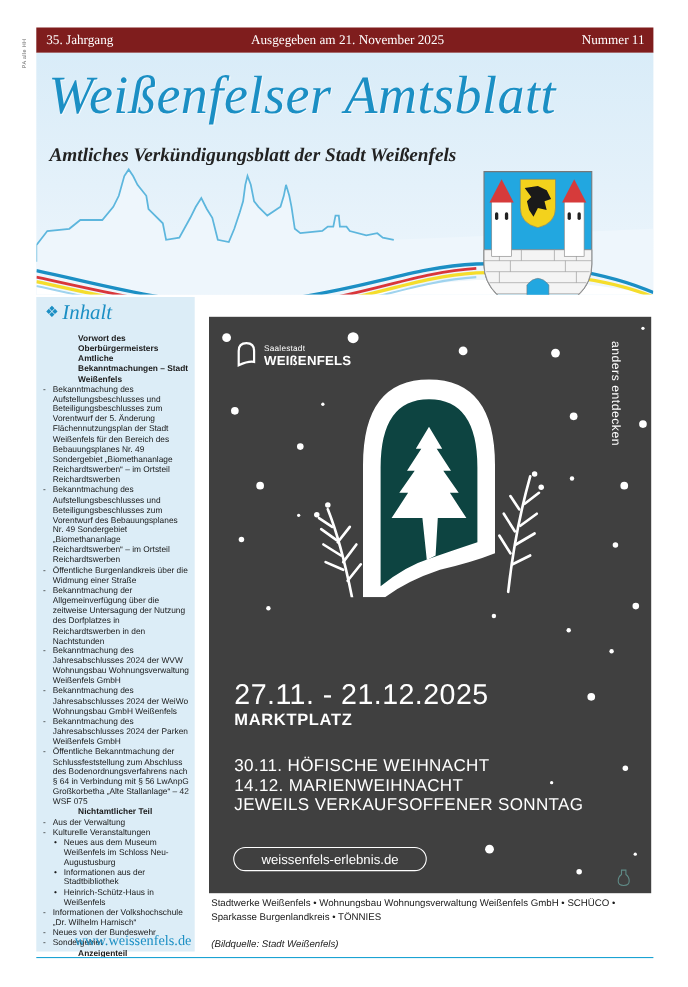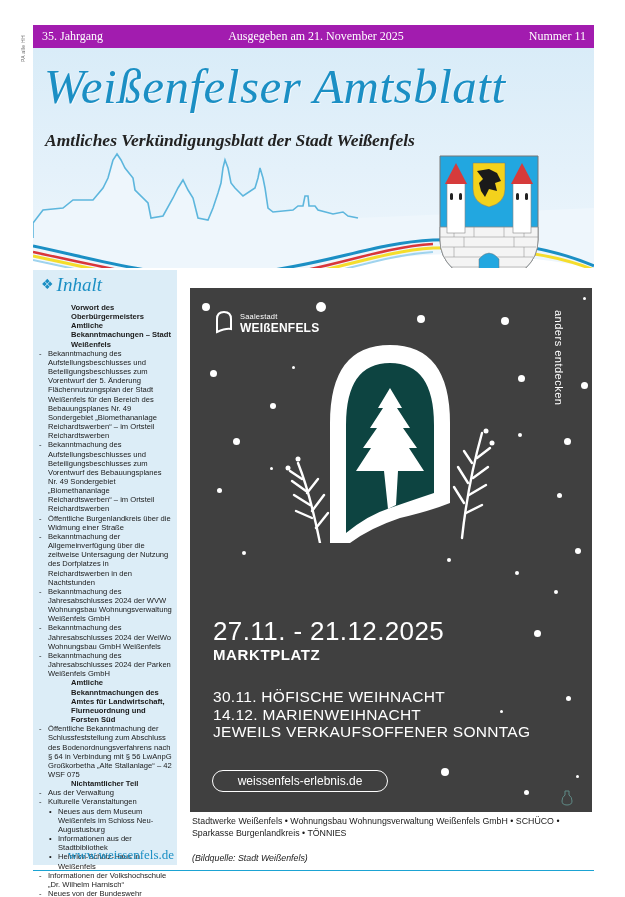--- a/index.html
+++ b/index.html
@@ -2,21 +2,21 @@
 <html><head>
 <meta charset="utf-8">
 <style>
   html, body { margin:0; padding:0; background:#ffffff; }
   body { width:625px; height:897px; position:relative; overflow:hidden; font-family:"Liberation Sans", sans-serif; }
 
   .side-mark { position:absolute; left:20px; top:26px; width:8px; height:36px; writing-mode:vertical-rl; transform:rotate(180deg); font-size:5px; color:#666; font-family:"Liberation Sans", sans-serif; letter-spacing:0.3px; }
 
   .page { position:absolute; left:33px; top:25px; width:561px; }
 
-  .topbar { height:23px; background:#a21caf; color:#fff; font-family:"Liberation Serif", serif; font-size:12px; display:flex; align-items:center; justify-content:space-between; padding:0 8px 0 9px; box-sizing:border-box; }
+  .topbar { height:23px; background:#7f1d1d; color:#fff; font-family:"Liberation Serif", serif; font-size:12px; display:flex; align-items:center; justify-content:space-between; padding:0 8px 0 9px; box-sizing:border-box; }
 
   .masthead { position:relative; height:220px; background:linear-gradient(180deg,#d9ecf8 0%, #e4f1fa 55%, #eef6fc 100%); overflow:hidden; }
   .masthead-title { position:absolute; left:11px; top:10px; font-family:"Liberation Serif", serif; font-style:italic; font-size:49px; color:#1b8fc4; letter-spacing:0.5px; white-space:nowrap; text-shadow:1px 1px 0 rgba(255,255,255,0.6); }
   .masthead-sub { position:absolute; left:12px; top:82px; font-family:"Liberation Serif", serif; font-style:italic; font-weight:bold; font-size:17.5px; color:#222; white-space:nowrap; }
   .skyline { position:absolute; left:0; top:100px; width:561px; height:120px; }
   .coat { position:absolute; left:406px; top:107px; width:100px; height:132px; }
 
   .sidebar { position:absolute; left:33px; top:270px; width:144px; height:595px; background:#dcedf7; box-sizing:border-box; padding:2px 5px 0 5px; }
   .inhalt { font-family:"Liberation Serif", serif; font-style:italic; font-size:19px; color:#1b8fc4; margin:2px 0 7px 3px; }
   .inhalt .diamond { font-style:normal; font-size:14px; margin-right:3px; vertical-align:2px; }
@@ -107,21 +107,20 @@
   <div class="toc">
     <div class="h">Vorwort des Oberbürgermeisters</div>
     <div class="h">Amtliche Bekanntmachungen – Stadt Weißenfels</div>
     <div class="d">Bekanntmachung des Aufstellungsbeschlusses und Beteiligungsbeschlusses zum Vorentwurf der 5. Änderung Flächennutzungsplan der Stadt Weißenfels für den Bereich des Bebauungsplanes Nr. 49 Sondergebiet „Biomethananlage Reichardtswerben“ – im Ortsteil Reichardtswerben</div>
     <div class="d">Bekanntmachung des Aufstellungsbeschlusses und Beteiligungsbeschlusses zum Vorentwurf des Bebauungsplanes Nr. 49 Sondergebiet „Biomethananlage Reichardtswerben“ – im Ortsteil Reichardtswerben</div>
     <div class="d">Öffentliche Burgenlandkreis über die Widmung einer Straße</div>
     <div class="d">Bekanntmachung der Allgemeinverfügung über die zeitweise Untersagung der Nutzung des Dorfplatzes in Reichardtswerben in den Nachtstunden</div>
     <div class="d">Bekanntmachung des Jahresabschlusses 2024 der WVW Wohnungsbau Wohnungsverwaltung Weißenfels GmbH</div>
     <div class="d">Bekanntmachung des Jahresabschlusses 2024 der WeiWo Wohnungsbau GmbH Weißenfels</div>
     <div class="d">Bekanntmachung des Jahresabschlusses 2024 der Parken Weißenfels GmbH</div>
-    <div class="h">Amtliche Bekanntmachungen des Amtes für Landwirtschaft, Flurneuordnung und Forsten Süd</div>
     <div class="d">Öffentliche Bekanntmachung der Schlussfeststellung zum Abschluss des Bodenordnungsverfahrens nach § 64 in Verbindung mit § 56 LwAnpG Großkorbetha „Alte Stallanlage“ – 42 WSF 075</div>
     <div class="h">Nichtamtlicher Teil</div>
     <div class="d">Aus der Verwaltung</div>
     <div class="d">Kulturelle Veranstaltungen</div>
     <div class="b">Neues aus dem Museum Weißenfels im Schloss Neu-Augustusburg</div>
     <div class="b">Informationen aus der Stadtbibliothek</div>
     <div class="b">Heinrich-Schütz-Haus in Weißenfels</div>
     <div class="d">Informationen der Volkshochschule „Dr. Wilhelm Harnisch“</div>
     <div class="d">Neues von der Bundeswehr</div>
     <div class="d">Sondergebiet</div>

